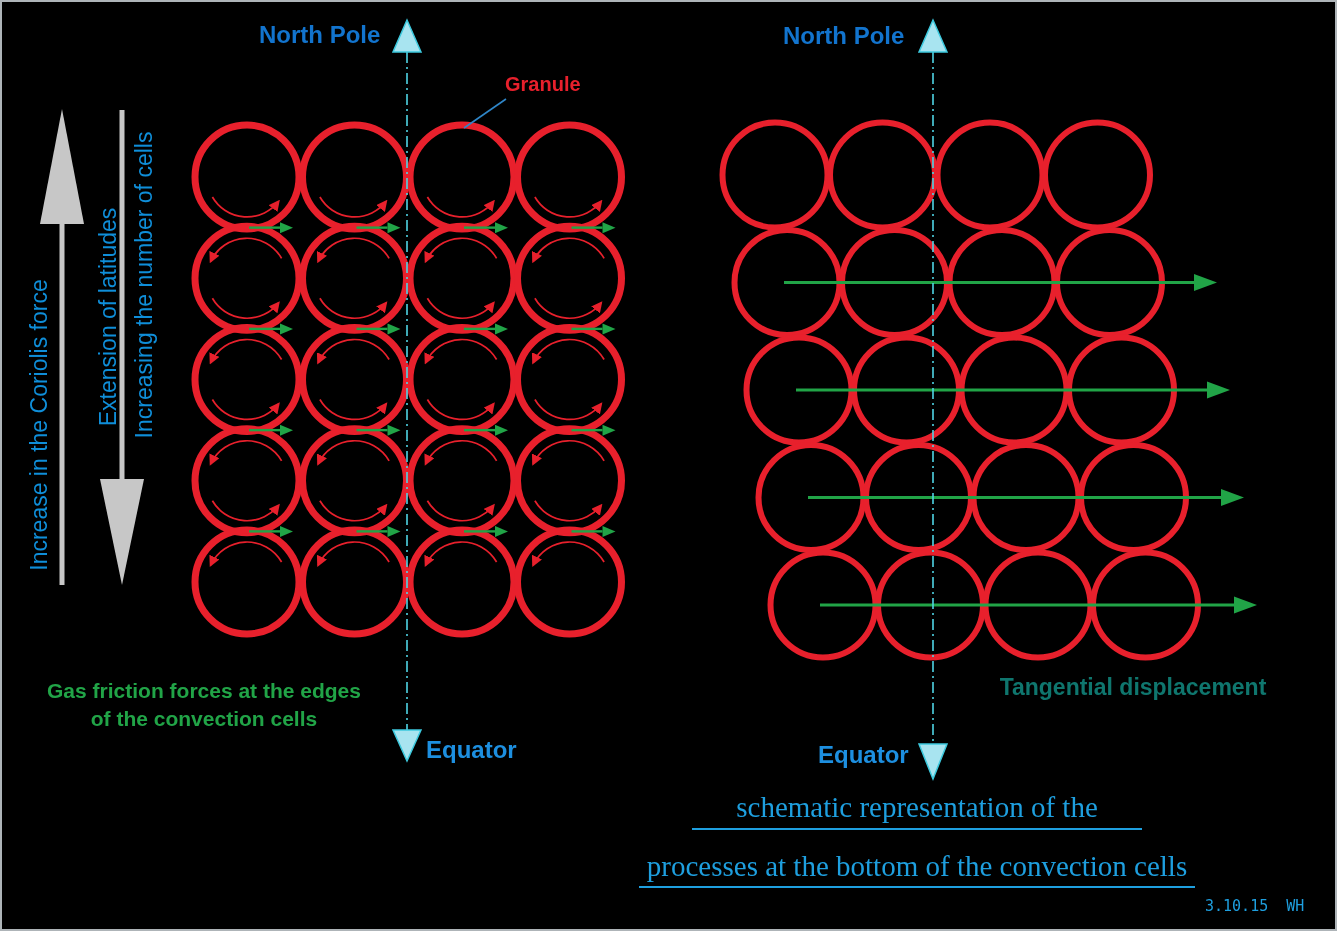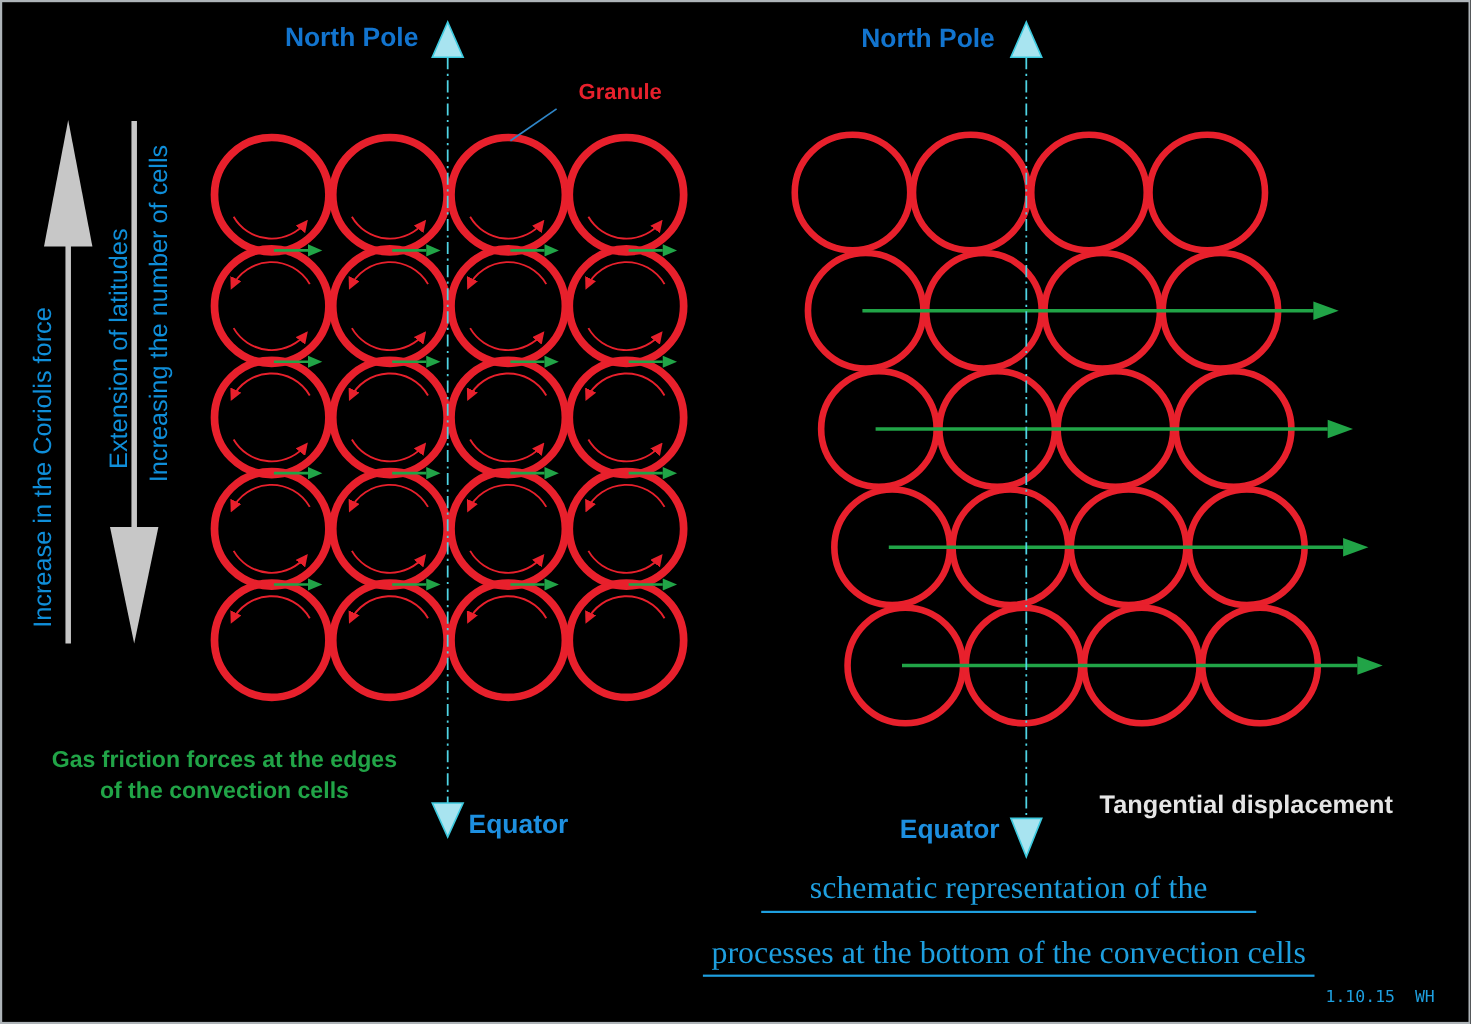--- a/index.html
+++ b/index.html
@@ -9,21 +9,21 @@
     box-sizing: border-box;
     background: #000;
     border: 2px solid #aeb4b8;
     overflow: hidden;
     font-family: "Liberation Sans", sans-serif;
   }
   #diagram-svg { position: absolute; left: 0; top: 0; width: 1333px; height: 927px; }
   .lbl { position: absolute; white-space: nowrap; }
   #north-pole-left  { left: 257px; top: 19px;  font-size: 24px; font-weight: bold; }
   #north-pole-right { left: 781px; top: 20px;  font-size: 24px; font-weight: bold; }
-  #granule-label    { left: 524px; top: 71px;  font-size: 20px; font-weight: bold; }
+  #granule-label    { left: 503px; top: 71px;  font-size: 20px; font-weight: bold; }
   #equator-left     { left: 424px; top: 734px; font-size: 24px; font-weight: bold; }
   #equator-right    { left: 816px; top: 739px; font-size: 24px; font-weight: bold; }
   .vtext {
     position: absolute;
     transform: translate(-50%, -50%) rotate(-90deg);
     white-space: nowrap;
     font-size: 23px;
   }
   #coriolis-axis-label   { left: 37px;  top: 423px; }
   #latitude-axis-label   { left: 106px; top: 315px; }
@@ -196,25 +196,25 @@
 
   <div class="vtext" id="coriolis-axis-label" style="color: rgb(15, 142, 217);">Increase in the Coriolis force</div>
   <div class="vtext" id="latitude-axis-label" style="color: rgb(15, 142, 217);">Extension of latitudes</div>
   <div class="vtext" id="cells-axis-label" style="color: rgb(15, 142, 217);">Increasing the number of cells</div>
 
   <div id="gas-friction-caption" style="color: rgb(33, 164, 71);">
     <div>Gas friction forces at the edges</div>
     <div>of the convection cells</div>
   </div>
 
-  <div id="tangential-caption" style="color: #e5e5e5; margin-top: 44px;">
+  <div id="tangential-caption" style="color: #0f766e;">
     <div>Tangential displacement</div>
   </div>
 
   <div id="bottom-caption" style="color: rgb(30, 159, 223);">
     <div class="cap-line">
       <span>schematic representation of the</span></div>
     <div class="cap-line">
       <span>processes at the bottom of the convection cells</span></div>
   </div>
 
-  <div id="signature" style="color: rgb(30, 159, 223);">1.10.15  WH</div>
+  <div id="signature" style="color: rgb(30, 159, 223);">3.10.15  WH</div>
 </div>
 
 </body></html>

